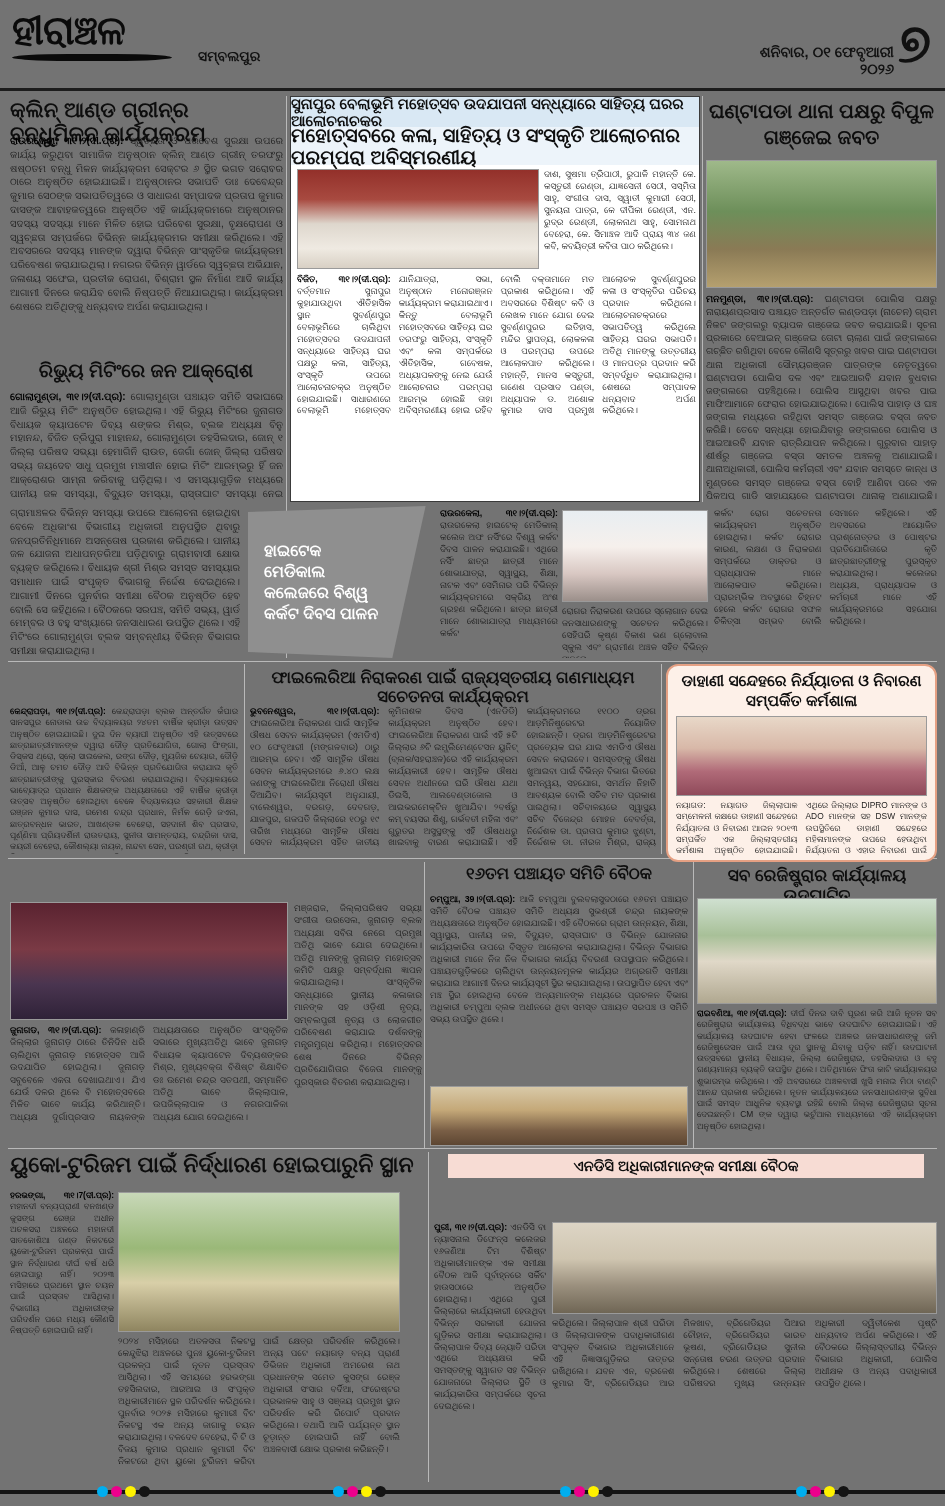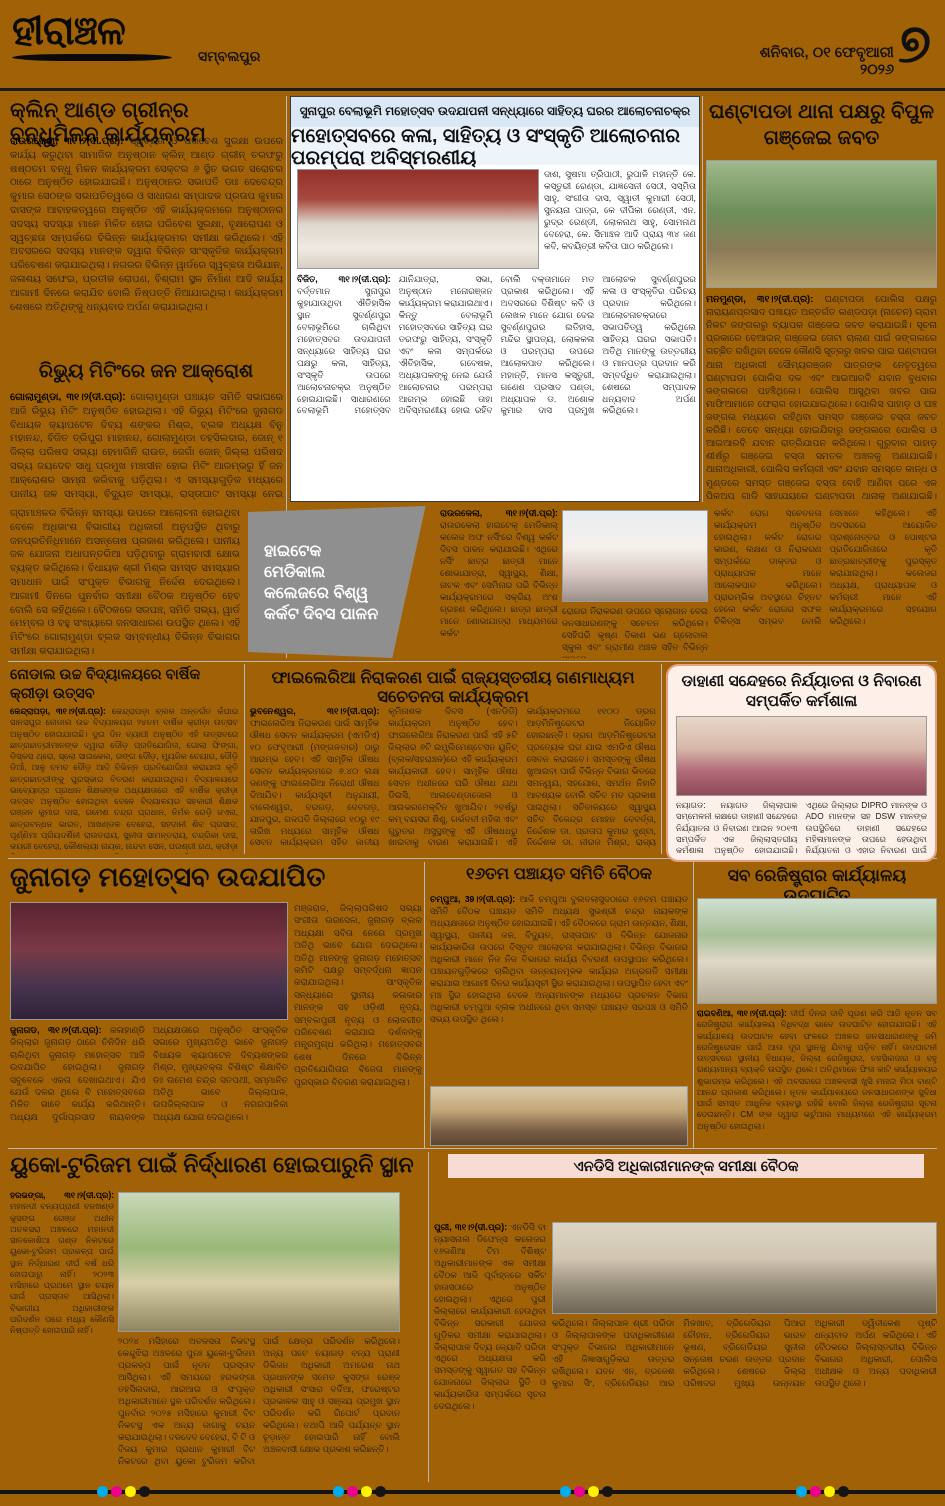--- a/index.html
+++ b/index.html
@@ -1,16 +1,16 @@
 <!DOCTYPE html>
 <html><head>
 <meta charset="utf-8">
 <style>
   html,body{margin:0;padding:0;background:#e8e8e8;}
-  #page{position:relative;width:945px;height:1506px;background:#a16207;margin:0 auto;
+  #page{position:relative;width:945px;height:1506px;background:#737373;margin:0 auto;
         font-family:"Liberation Sans","DejaVu Sans",sans-serif;color:#111;overflow:hidden;}
   .abs{position:absolute;box-sizing:border-box;}
   .hl{font-weight:bold;color:#0d0d0d;line-height:1.15;}
   .center{text-align:center;}
   .body-text{font-size:9.5px;line-height:1.38;text-align:justify;color:#1c1c1c;overflow:hidden;}
   .body-text b{color:#000;}
   .tiny{font-size:8.4px;line-height:1.34;}
   .small{font-size:8.8px;line-height:1.36;}
   .photo{background-size:cover;border:1px solid #9a9a9a;}
   .ph-mahotsav{background:linear-gradient(180deg,#93302a 0%,#a84a40 30%,#ded7cd 55%,#efeae2 80%,#d8d0c4 100%);}
@@ -73,21 +73,21 @@
   </div>
 
   <div class="abs hl center" style="left:10px;top:360px;width:272px;font-size:19px;">ରିଭ୍ୟୁ ମିଟିଂରେ ଜନ ଆକ୍ରୋଶ</div>
   <div class="abs body-text" style="left:10px;top:390px;width:273px;height:112px;font-size:10px;">
     <b>ଗୋଲାମୁଣ୍ଡା, ୩୧।୨(ଦୀ.ପ୍ର):</b>
     <span>ଗୋଲାମୁଣ୍ଡା ପଞ୍ଚାୟତ ସମିତି ସଭାଘରେ ଆଜି ରିଭ୍ୟୁ ମିଟିଂ ଅନୁଷ୍ଠିତ ହୋଇଥିଲା। ଏହି ରିଭ୍ୟୁ ମିଟିଂରେ ଜୁନାଗଡ ବିଧାୟକ କ୍ୟାପଟେନ ଦିବ୍ୟ ଶଙ୍କର ମିଶ୍ର, ବ୍ଲକ ଅଧ୍ୟକ୍ଷ ବିନୁ ମହାନନ୍ଦ, ବିଜିତ ତ୍ରିପୁରା ମାହାନନ୍ଦ, ଗୋଲାମୁଣ୍ଡା ତହସିଲଦାର, ଜୋନ୍ ୧ ଜିଲ୍ଲା ପରିଷଦ ସଭ୍ୟା ହେମାଗିନି ରାଉତ, ଜେଗାଁ ଜୋନ୍ ଜିଲ୍ଲା ପରିଷଦ ସଭ୍ୟ ଜୟଦେବ ସାଧୁ ପ୍ରମୁଖ ମଞ୍ଚାସୀନ ହୋଇ ମିଟିଂ ଆରମ୍ଭରୁ ହିଁ ଜନ ଆକ୍ରୋଶର ସାମ୍ନା କରିବାକୁ ପଡ଼ିଥିଲା। ଏ ସମସ୍ୟାଗୁଡ଼ିକ ମଧ୍ୟରେ ପାନୀୟ ଜଳ ସମସ୍ୟା, ବିଦ୍ୟୁତ ସମସ୍ୟା, ରାସ୍ତାଘାଟ ସମସ୍ୟା ନେଇ ଉପସ୍ଥିତ ଜନସାଧାରଣ ପ୍ରଶ୍ନ କରିଥିଲେ।</span>
   </div>
   <div class="abs body-text" style="left:10px;top:506px;width:230px;height:152px;font-size:10px;">ଗ୍ରାମାଞ୍ଚଳର ବିଭିନ୍ନ ସମସ୍ୟା ଉପରେ ଆଲୋଚନା ହୋଇଥିବା ବେଳେ ଅଧିକାଂଶ ବିଭାଗୀୟ ଅଧିକାରୀ ଅନୁପସ୍ଥିତ ଥିବାରୁ ଜନପ୍ରତିନିଧିମାନେ ଅସନ୍ତୋଷ ପ୍ରକାଶ କରିଥିଲେ। ପାନୀୟ ଜଳ ଯୋଜନା ଅଧାପନ୍ତରିଆ ପଡ଼ିଥିବାରୁ ଗ୍ରାମବାସୀ କ୍ଷୋଭ ବ୍ୟକ୍ତ କରିଥିଲେ। ବିଧାୟକ ଶ୍ରୀ ମିଶ୍ର ସମସ୍ତ ସମସ୍ୟାର ସମାଧାନ ପାଇଁ ସଂପୃକ୍ତ ବିଭାଗକୁ ନିର୍ଦ୍ଦେଶ ଦେଇଥିଲେ। ଆଗାମୀ ଦିନରେ ପୁନର୍ବାର ସମୀକ୍ଷା ବୈଠକ ଅନୁଷ୍ଠିତ ହେବ ବୋଲି ସେ କହିଥିଲେ। ବୈଠକରେ ସରପଞ୍ଚ, ସମିତି ସଭ୍ୟ, ୱାର୍ଡ ମେମ୍ବର ଓ ବହୁ ସଂଖ୍ୟାରେ ଜନସାଧାରଣ ଉପସ୍ଥିତ ଥିଲେ। ଏହି ମିଟିଂରେ ଗୋଲାମୁଣ୍ଡା ବ୍ଲକ ସମ୍ବନ୍ଧୀୟ ବିଭିନ୍ନ ବିଭାଗର ସମୀକ୍ଷା କରାଯାଇଥିଲା।</div>
 
   <div class="abs featurebox" style="left:290px;top:96px;width:410px;height:406px;"></div>
-  <div class="abs kicker-blue hl" style="left:291px;top:97px;width:408px;height:30px;font-size:12px;">
+  <div class="abs kicker-blue hl" style="left:291px;top:97px;width:408px;height:30px;font-size:15px;">
     <span>ସୁନାପୁର ବେଲାଭୂମି ମହୋତ୍ସବ ଉଦଯାପନୀ ସନ୍ଧ୍ୟାରେ ସାହିତ୍ୟ ଘରର ଆଲୋଚନାଚକ୍ର</span>
   </div>
   <div class="abs head-blue hl" style="left:291px;top:127px;width:408px;height:38px;font-size:19.5px;">
     <span>ମହୋତ୍ସବରେ କଳା, ସାହିତ୍ୟ ଓ ସଂସ୍କୃତି ଆଲୋଚନାର ପରମ୍ପରା ଅବିସ୍ମରଣୀୟ</span>
   </div>
   <div class="abs photo ph-mahotsav" style="left:297px;top:169px;width:242px;height:100px;"></div>
   <div class="abs body-text small" style="left:544px;top:169px;width:152px;height:100px;">ଦାଶ, ସୁଷମା ତ୍ରିପାଠୀ, ରୁପାଳି ମହାନ୍ତି କେ. କସ୍ତୁରୀ ରେଣ୍ଡା, ଯାଜ୍ଞସେନୀ ସେଠୀ, ସସ୍ମିତା ସାହୁ, ସଂଗୀତା ଦାସ, ସ୍ୱାତୀ କୁମାରୀ ସେଠୀ, ସୁନୟନା ପାତ୍ର, କେ ଦୀପିକା ରେଣ୍ଡୀ, ଏନ. ରୁଦ୍ର ରେଣ୍ଡୀ, ଲୋକନାଥ ସାହୁ, ସୋମନାଥ ବେହେରା, କେ. ସିମାଞ୍ଚଳ ଆଦି ପ୍ରାୟ ୩୪ ଜଣ କବି, କବୟିତ୍ରୀ କବିତା ପାଠ କରିଥିଲେ।</div>
   <div class="abs body-text small" style="left:297px;top:274px;width:399px;height:224px;column-count:4;column-gap:8px;">
     <b>ବିଜିତ, ୩୧।୨(ଦୀ.ପ୍ର):</b>
     <span>ବର୍ତ୍ତମାନ ସୁନାପୁର କୁହାଯାଉଥିବା ଐତିହାସିକ ସ୍ଥାନ ସୁବର୍ଣ୍ଣପୁର ବେଲାଭୂମିରେ ଚାଲିଥିବା ମହୋତ୍ସବର ଉଦଯାପନୀ ସନ୍ଧ୍ୟାରେ ସାହିତ୍ୟ ଘର ପକ୍ଷରୁ କଳା, ସାହିତ୍ୟ, ସଂସ୍କୃତି ଉପରେ ଆଲୋଚନାଚକ୍ର ଅନୁଷ୍ଠିତ ହୋଇଯାଇଛି। ସାଧାରଣରେ ବେଲାଭୂମି ମହୋତ୍ସବ ଯାନିଯାତ୍ରା, ସଭା, ଅନୁଷ୍ଠାନ ମନୋରଞ୍ଜନ କାର୍ଯ୍ୟକ୍ରମ କରାଯାଇଥାଏ। କିନ୍ତୁ ବେଲାଭୂମି ମହୋତ୍ସବରେ ସାହିତ୍ୟ ଘର ତରଫରୁ ସାହିତ୍ୟ, ସଂସ୍କୃତି ଏବଂ କଳା ସମ୍ପର୍କରେ ଐତିହାସିକ, ଗବେଷକ, ଅଧ୍ୟାପକଙ୍କୁ ନେଇ ଯେଉଁ ଆଲୋଚନାର ପରମ୍ପରା ଆରମ୍ଭ ହୋଇଛି ତାହା ଅବିସ୍ମରଣୀୟ ହୋଇ ରହିବ ବୋଲି ବକ୍ତାମାନେ ମତ ପ୍ରକାଶ କରିଥିଲେ। ଏହି ଅବସରରେ ବିଶିଷ୍ଟ କବି ଓ ଲେଖକ ମାନେ ଯୋଗ ଦେଇ ସୁବର୍ଣ୍ଣପୁରର ଇତିହାସ, ମନ୍ଦିର ସ୍ଥାପତ୍ୟ, ଲୋକକଳା ଓ ପରମ୍ପରା ଉପରେ ଆଲୋକପାତ କରିଥିଲେ। ମହାନ୍ତି, ମାନସ କସ୍ତୁରୀ, ଗଣେଶ ପ୍ରସାଦ ପଣ୍ଡା, ଅଧ୍ୟାପକ ଡ. ଅଶୋକ କୁମାର ଦାସ ପ୍ରମୁଖ ଆଲୋଚକ ସୁବର୍ଣ୍ଣପୁରର କଳା ଓ ସଂସ୍କୃତିର ପରିଚୟ ପ୍ରଦାନ କରିଥିଲେ। ଆଲୋଚନାଚକ୍ରରେ ସଭାପତିତ୍ୱ କରିଥିଲେ ସାହିତ୍ୟ ଘରର ସଭାପତି। ଅତିଥି ମାନଙ୍କୁ ଉତ୍ତରୀୟ ଓ ମାନପତ୍ର ପ୍ରଦାନ କରି ସମ୍ବର୍ଦ୍ଧିତ କରାଯାଇଥିଲା। ଶେଷରେ ସମ୍ପାଦକ ଧନ୍ୟବାଦ ଅର୍ପଣ କରିଥିଲେ।</span>
@@ -107,38 +107,36 @@
 କର୍କଟ ଦିବସ ପାଳନ</div>
   </div>
   <div class="abs body-text small" style="left:440px;top:508px;width:118px;height:150px;">
     <b>ରାଉରକେଲା, ୩୧।୨(ଦୀ.ପ୍ର):</b>
     <span>ରାଉରକେଲା ହାଇଟେକ୍ ମେଡିକାଲ୍ କଲେଜ ଅଫ ନର୍ସିଂରେ ବିଶ୍ୱ କର୍କଟ ଦିବସ ପାଳନ କରାଯାଇଛି। ଏଥିରେ ନର୍ସିଂ ଛାତ୍ର ଛାତ୍ରୀ ମାନେ ଶୋଭାଯାତ୍ରା, ସ୍ୱାସ୍ଥ୍ୟ, ଶିକ୍ଷା, ନାଟକ ଏବଂ ସେମିନାର ପରି ବିଭିନ୍ନ କାର୍ଯ୍ୟକ୍ରମରେ ସକ୍ରିୟ ଅଂଶ ଗ୍ରହଣ କରିଥିଲେ। ଛାତ୍ର ଛାତ୍ରୀ ମାନେ ଶୋଭାଯାତ୍ରା ମାଧ୍ୟମରେ କର୍କଟ</span>
   </div>
   <div class="abs photo ph-clinic" style="left:562px;top:510px;width:146px;height:92px;"></div>
   <div class="abs body-text small" style="left:562px;top:606px;width:146px;height:52px;">ରୋଗର ନିରାକରଣ ଉପରେ ସ୍ଲୋଗାନ ଦେଇ ଜନସାଧାରଣଙ୍କୁ ସଚେତନ କରିଥିଲେ। ସେହିପରି କୃଷ୍ଣ ବିକାଶ ଭଣ ଗ୍ଲୋବାଲ ସ୍କୁଲ ଏବଂ ଗ୍ରାମୀଣ ଅଞ୍ଚଳ ସହିତ ବିଭିନ୍ନ ସ୍ଥାନରେ</div>
   <div class="abs body-text small" style="left:714px;top:508px;width:223px;height:150px;column-count:2;column-gap:8px;">କର୍କଟ ରୋଗ ସଚେତନତା କାର୍ଯ୍ୟକ୍ରମ ଅନୁଷ୍ଠିତ ହୋଇଥିଲା। କର୍କଟ ରୋଗର କାରଣ, ଲକ୍ଷଣ ଓ ନିରାକରଣ ସମ୍ପର୍କରେ ଡାକ୍ତର ଓ ପ୍ରାଧ୍ୟାପକ ମାନେ ଆଲୋକପାତ କରିଥିଲେ। ପ୍ରାରମ୍ଭିକ ଅବସ୍ଥାରେ ଚିହ୍ନଟ ହେଲେ କର୍କଟ ରୋଗର ସଫଳ ଚିକିତ୍ସା ସମ୍ଭବ ବୋଲି ସେମାନେ କହିଥିଲେ। ଏହି ଅବସରରେ ଆୟୋଜିତ ପ୍ରଶ୍ନୋତ୍ତର ଓ ପୋଷ୍ଟର ପ୍ରତିଯୋଗିତାରେ କୃତି ଛାତ୍ରଛାତ୍ରୀଙ୍କୁ ପୁରସ୍କୃତ କରାଯାଇଥିଲା। କଲେଜର ଅଧ୍ୟକ୍ଷ, ପ୍ରାଧ୍ୟାପକ ଓ କର୍ମଚାରୀ ମାନେ ଏହି କାର୍ଯ୍ୟକ୍ରମରେ ସହଯୋଗ କରିଥିଲେ।</div>
 
-  <div class="abs hl" style="left:10px;top:665px;width:228px;font-size:14.5px;line-height:1.3;">ନୋଡାଲ ଉଚ୍ଚ ବିଦ୍ୟାଳୟରେ ବାର୍ଷିକ କ୍ରୀଡ଼ା ଉତ୍ସବ</div>
   <div class="abs body-text tiny" style="left:10px;top:706px;width:228px;height:148px;">
     <b>କେନ୍ଦ୍ରାପଡ଼ା, ୩୧।୨(ଦୀ.ପ୍ର):</b>
     <span>କେନ୍ଦ୍ରାପଡ଼ା ବ୍ଲକ ଅନ୍ତର୍ଗତ କଁପାର ସାନସପୁର ନୋଡାଲ ଉଚ୍ଚ ବିଦ୍ୟାଳୟର ୨୪ତମ ବାର୍ଷିକ କ୍ରୀଡ଼ା ଉତ୍ସବ ଅନୁଷ୍ଠିତ ହୋଇଯାଇଛି। ଦୁଇ ଦିନ ବ୍ୟାପୀ ଅନୁଷ୍ଠିତ ଏହି ଉତ୍ସବରେ ଛାତ୍ରଛାତ୍ରୀମାନଙ୍କ ଦ୍ୱାରା ଦୌଡ଼ ପ୍ରତିଯୋଗିତା, ଗୋଲା ଫିଙ୍ଗା, ଡିସ୍କସ ଥ୍ରୋ, ସ୍ଲୋ ସାଇକେଲ, ରଙ୍ଗ ଦୌଡ଼, ମ୍ୟୁଜିକ ଚେୟାର, ଦୌଡ଼ି ଡିଆଁ, ଆଳୁ ଚମଚ ଦୌଡ଼ ଆଦି ବିଭିନ୍ନ ପ୍ରତିଯୋଗିତା କରାଯାଇ କୃତି ଛାତ୍ରଛାତ୍ରୀଙ୍କୁ ପୁରସ୍କାର ବିତରଣ କରାଯାଇଥିଲା। ବିଦ୍ୟାଳୟରେ ଭାବ୍ୟୋଦ୍ର ପ୍ରଧାନ ଶିକ୍ଷକଙ୍କ ଅଧ୍ୟକ୍ଷତାରେ ଏହି ବାର୍ଷିକ କ୍ରୀଡ଼ା ଉତ୍ସବ ଅନୁଷ୍ଠିତ ହୋଇଥିବା ବେଳେ ବିଦ୍ୟାଳୟର ସହକାରୀ ଶିକ୍ଷକ ରଞ୍ଜନ କୁମାର ଦାସ, ରମେଶ ଚନ୍ଦ୍ର ପ୍ରଧାନ, ନିର୍ମଳ ରେଡ଼ି ଜଏନା, ଛାତ୍ରବନ୍ଧନ ଭାରତ, ଆଖଣ୍ଡଳ ବେହେରା, ସହଦାନୀ ଶିବ ପ୍ରସାଦ, ପୂର୍ଣ୍ଣିମା ପ୍ରିୟଦର୍ଶିନୀ ରାଉତରାୟ, ସୁନୀତା ସାମନ୍ତରାୟ, ଚନ୍ଦ୍ରିକା ଦାସ, କୟରୀ ବେହେରା, କୌଶଲ୍ୟା ନାୟକ, ନାନ୍ଦବା ସେନ, ପରଶ୍ରୀ ରଥ, କ୍ରୀଡ଼ା ଶିକ୍ଷକ ମନୋଜ କୁମାର ସାହୁ, କିଶୋର ଚନ୍ଦ୍ର ମହାଲିକଙ୍କ ସମେତ ବିଦ୍ୟାଳୟର ସମସ୍ତ କର୍ମଚାରୀ ମାନଙ୍କ ସହଯୋଗ ରେ କ୍ରୀଡ଼ା ଉତ୍ସବ ଅନୁଷ୍ଠିତ ହୋଇଯାଇଛି।</span>
   </div>
 
   <div class="abs hl center" style="left:250px;top:668px;width:406px;font-size:16.5px;">ଫାଇଲେରିଆ ନିରାକରଣ ପାଇଁ ରାଜ୍ୟସ୍ତରୀୟ ଗଣମାଧ୍ୟମ ସଚେତନତା କାର୍ଯ୍ୟକ୍ରମ</div>
   <div class="abs body-text small" style="left:250px;top:706px;width:406px;height:148px;column-count:3;column-gap:9px;">
     <b>ଭୁବନେଶ୍ୱର, ୩୧।୨(ଦୀ.ପ୍ର):</b>
     <span>ଫାଇଲେରିଆ ନିରାକରଣ ପାଇଁ ସାମୂହିକ ଔଷଧ ସେବନ କାର୍ଯ୍ୟକ୍ରମ (ଏମଡିଏ) ୧୦ ଫେବୃଆରୀ (ମଙ୍ଗଳବାର) ଠାରୁ ଆରମ୍ଭ ହେବ। ଏହି ସାମୂହିକ ଔଷଧ ସେବନ କାର୍ଯ୍ୟକ୍ରମରେ ୬.୪୦ ଲକ୍ଷ ଜଣଙ୍କୁ ଫାଇଲେରିଆ ନିରୋଧୀ ଔଷଧ ଦିଆଯିବ। କାର୍ଯ୍ୟସୂଚୀ ଅନୁଯାୟୀ, ବାଲେଶ୍ୱର, ବରଗଡ଼, ଦେବଗଡ଼, ଯାଜପୁର, ଗଜପତି ଜିଲ୍ଲାରେ ୧୦ରୁ ୧୯ ତାରିଖ ମଧ୍ୟରେ ସାମୂହିକ ଔଷଧ ସେବନ କାର୍ଯ୍ୟକ୍ରମ ସହିତ ଜାତୀୟ କୃମିନାଶକ ଦିବସ (ଏନଡିଡି) କାର୍ଯ୍ୟକ୍ରମ ଅନୁଷ୍ଠିତ ହେବ। ଫାଇଲେରିଆ ନିରାକରଣ ପାଇଁ ଏହି ୫ଟି ଜିଲ୍ଲାର ୬ଟି ଇମ୍ପ୍ଲିମେଣ୍ଟେସନ ୟୁନିଟ୍ (ବ୍ଲକ/ସହରାଞ୍ଚଳ)ରେ ଏହି କାର୍ଯ୍ୟକ୍ରମ କାର୍ଯ୍ୟକାରୀ ହେବ। ସାମୂହିକ ଔଷଧ ସେବନ ଅଧୀନରେ ଘରି ଔଷଧ ଯଥା ଡିଇସି, ଆଲବେଣ୍ଡାଜୋଲ ଓ ଆଇଭରମେକ୍ଟିନ ଖୁଆଯିବ। ୨ବର୍ଷରୁ କମ୍ ବୟସର ଶିଶୁ, ଗର୍ଭବତୀ ମହିଳା ଏବଂ ଗୁରୁତର ଅସୁସ୍ଥଙ୍କୁ ଏହି ଔଷଧଧରୁ ଖାଇବାକୁ ବାରଣ କରାଯାଇଛି। ଏହି କାର୍ଯ୍ୟକ୍ରମରେ ୧୧୦୦ ଡ୍ରଗ ଆଡ଼ମିନିଷ୍ଟ୍ରେଟର ନିୟୋଜିତ ହୋଇଛନ୍ତି। ଡ୍ରଗ ଆଡ଼ମିନିଷ୍ଟ୍ରେଟର ପ୍ରତ୍ୟେକ ଘର ଯାଇ ଏମଡିଏ ଔଷଧ ସେବନ କରାଇବେ। ସମସ୍ତଙ୍କୁ ଔଷଧ ଖୁଆଇବା ପାଇଁ ବିଭିନ୍ନ ବିଭାଗ ଭିତରେ ସମନ୍ୱୟ, ସହଯୋଗ, ସମର୍ଥନ ନିହାତି ଆବଶ୍ୟକ ବୋଲି ସଚିବ ମତ ପ୍ରକାଶ ପାଇଥିଲା। ସଚିବାଳୟରେ ସ୍ୱାସ୍ଥ୍ୟ ସଚିବ ବିଜେନ୍ଦ୍ର ମୋହନ ବେବର୍ତ୍ତା, ନିର୍ଦ୍ଦେଶକ ଡା. ପ୍ରତାପ କୁମାର ଝୁଣ୍ଟା, ନିର୍ଦ୍ଦେଶକ ଡା. ନୀରଜ ମିଶ୍ର, ରାଜ୍ୟ ଏବଂ ପରିବାର କଲ୍ୟାଣ ପ୍ରତିଷ୍ଠାନର ନିର୍ଦ୍ଦେଶକ ଡା. କିରଣ କୁମାର ରଥ, ପରିବାର କଲ୍ୟାଣ ନିର୍ଦ୍ଦେଶକ ଡା. ବିଜୟ ପ୍ରକାଶ ମିଶ୍ର, ବରିଷ୍ଠ ଆଞ୍ଚଳିକ ନିର୍ଦ୍ଦେଶକ ଡା. ନିଲମ ସୋମାଲକର, ଅତିରିକ୍ତ ନିର୍ଦ୍ଦେଶକ ଡା. ପ୍ରଭାକର ସାହୁଙ୍କ ସହିତ ଜିଲ୍ଲାଗୁଡ଼ିକର ଅଧିକାରୀ, ଗଣମାଧ୍ୟମର ପ୍ରତିନିଧିମାନେ ଉପସ୍ଥିତ ଥିଲେ।</span>
   </div>
 
   <div class="abs pinkbox" style="left:666px;top:664px;width:271px;height:198px;"></div>
   <div class="abs hl center" style="left:672px;top:671px;width:259px;font-size:15.5px;line-height:1.3;">ଡାହାଣୀ ସନ୍ଦେହରେ ନିର୍ଯ୍ୟାତନା ଓ ନିବାରଣ ସମ୍ପର୍କିତ କର୍ମଶାଳା</div>
   <div class="abs photo ph-workshop" style="left:676px;top:716px;width:251px;height:80px;"></div>
   <div class="abs body-text tiny" style="left:676px;top:800px;width:251px;height:58px;column-count:2;column-gap:8px;">ନୟାଗଡ: ନୟାଗଡ ଜିଲ୍ଲାପାଳ ସମ୍ମେଳନୀ କକ୍ଷରେ ଡାହାଣୀ ସନ୍ଦେହରେ ନିର୍ଯ୍ୟାତନା ଓ ନିବାରଣ ଆଇନ ୨୦୧୩ ସମ୍ପର୍କିତ ଏକ ଜିଲ୍ଲାସ୍ତରୀୟ କର୍ମଶାଳା ଅନୁଷ୍ଠିତ ହୋଇଯାଇଛି। ଏଥିରେ ଜିଲ୍ଲାର DIPRO ମାନଙ୍କ ଓ ADO ମାନଙ୍କ ସହ DSW ମାନଙ୍କ ଉପସ୍ଥିତିରେ ଡାହାଣୀ ସନ୍ଦେହରେ ମହିଳାମାନଙ୍କ ଉପରେ ହେଉଥିବା ନିର୍ଯ୍ୟାତନା ଓ ଏହାର ନିବାରଣ ପାଇଁ ଆଇନଗତ ବ୍ୟବସ୍ଥା ଉପରେ ଆଲୋଚନା କରାଯାଇଥିଲା। ଅନ୍ଧବିଶ୍ୱାସ ଦୂର କରିବା ପାଇଁ ଗ୍ରାମାଞ୍ଚଳରେ ସଚେତନତା ଶିବିର କରିବାକୁ ନିଷ୍ପତ୍ତି ନିଆଯାଇଥିଲା। କର୍ମଶାଳାରେ ଜିଲ୍ଲା ସମାଜ ମଙ୍ଗଳ ଅଧିକାରୀ, ପୋଲିସ ଅଧିକାରୀ, ଆଇନଜୀବୀ ଓ ସ୍ୱେଚ୍ଛାସେବୀ ସଂଗଠନର ପ୍ରତିନିଧି ମାନେ ଯୋଗ ଦେଇ ମତାମତ ରଖିଥିଲେ।</div>
 
-  <div class="abs hl" style="left:10px;top:862px;width:412px;font-size:27px;">ଜୁନାଗଡ଼ ମହୋତ୍ସବ ଉଦଯାପିତ</div>
   <div class="abs photo ph-stage" style="left:10px;top:902px;width:278px;height:118px;"></div>
   <div class="abs body-text" style="left:294px;top:902px;width:128px;height:244px;font-size:9px;">ମଞ୍ଜରାଜ, ଜିଲ୍ଲାପରିଷଦ ସଭ୍ୟା ସଂଗୀତା ଉରସେଲ, ଜୁନାଗଡ଼ ବ୍ଲକ ଅଧ୍ୟକ୍ଷା ସବିତା ନେଗେ ପ୍ରମୁଖ ଅତିଥି ଭାବେ ଯୋଗ ଦେଇଥିଲେ। ଅତିଥି ମାନଙ୍କୁ ଜୁନାଗଡ଼ ମହୋତ୍ସବ କମିଟି ପକ୍ଷରୁ ସମ୍ବର୍ଦ୍ଧନା ଜ୍ଞାପନ କରାଯାଇଥିଲା। ସାଂସ୍କୃତିକ ସନ୍ଧ୍ୟାରେ ସ୍ଥାନୀୟ କଳାକାର ମାନଙ୍କ ସହ ଓଡ଼ିଶୀ ନୃତ୍ୟ, ସମ୍ବଲପୁରୀ ନୃତ୍ୟ ଓ ଲୋକଗୀତ ପରିବେଷଣ କରାଯାଇ ଦର୍ଶକଙ୍କୁ ମନ୍ତ୍ରମୁଗ୍ଧ କରିଥିଲା। ମହୋତ୍ସବର ଶେଷ ଦିନରେ ବିଭିନ୍ନ ପ୍ରତିଯୋଗିତାର ବିଜେତା ମାନଙ୍କୁ ପୁରସ୍କାର ବିତରଣ କରାଯାଇଥିଲା।</div>
   <div class="abs body-text" style="left:10px;top:1024px;width:278px;height:122px;column-count:2;column-gap:8px;font-size:9px;">
     <b>ଜୁନାଗଡ, ୩୧।୨(ଦୀ.ପ୍ର):</b>
     <span>କଳାହାଣ୍ଡି ଜିଲ୍ଲାର ଜୁନାଗଡ଼ ଠାରେ ତିନିଦିନ ଧରି ଚାଲିଥିବା ଜୁନାଗଡ଼ ମହୋତ୍ସବ ଆଜି ଉଦଯାପିତ ହୋଇଥିଲା। ଜୁନାଗଡ଼ ସବୁବେଳେ ଏକତା ଦେଖାଇଥାଏ। ଯିଏ ଯେଉଁ ଦଳର ଥିଲେ ବି ମହୋତ୍ସବରେ ମିଳିତ ଭାବେ କାର୍ଯ୍ୟ କରିଥାନ୍ତି। ଅଧ୍ୟକ୍ଷ ଦୁର୍ଗାପ୍ରସାଦ ନାୟକଙ୍କ ଅଧ୍ୟକ୍ଷତାରେ ଅନୁଷ୍ଠିତ ସାଂସ୍କୃତିକ ସଭାରେ ମୁଖ୍ୟଅତିଥି ଭାବେ ଜୁନାଗଡ଼ ବିଧାୟକ କ୍ୟାପଟେନ ଦିବ୍ୟଶଙ୍କର ମିଶ୍ର, ମୁଖ୍ୟବକ୍ତା ବିଶିଷ୍ଟ ଶିକ୍ଷାବିତ ଡଃ ଉମେଶ ଚନ୍ଦ୍ର ସତପଥୀ, ସମ୍ମାନିତ ଅତିଥି ଭାବେ ଜିଲ୍ଲାପାଳ, ଉପଜିଲ୍ଲାପାଳ ଓ ନଗରପାଳିକା ଅଧ୍ୟକ୍ଷ ଯୋଗ ଦେଇଥିଲେ।</span>
   </div>
 
   <div class="abs hl center" style="left:430px;top:864px;width:258px;font-size:16.5px;">୧୬ତମ ପଞ୍ଚାୟତ ସମିତି ବୈଠକ</div>
   <div class="abs body-text small" style="left:430px;top:894px;width:258px;height:188px;">
     <b>ଚମ୍ପୁଆ, 39।୨(ଦୀ.ପ୍ର):</b>
@@ -148,21 +146,21 @@
 
   <div class="abs hl center" style="left:697px;top:866px;width:240px;font-size:17px;">ସବ ରେଜିଷ୍ଟ୍ରାର କାର୍ଯ୍ୟାଳୟ ଉଦଘାଟିତ</div>
   <div class="abs photo ph-group" style="left:697px;top:898px;width:240px;height:106px;"></div>
   <div class="abs body-text tiny" style="left:697px;top:1008px;width:240px;height:138px;">
     <b>ରାଇବଣିଆ, ୩୧।୨(ଦୀ.ପ୍ର):</b>
     <span>ଦୀର୍ଘ ଦିନର ଦାବି ପୂରଣ କରି ଆଜି ନୂତନ ସବ ରେଜିଷ୍ଟ୍ରାର କାର୍ଯ୍ୟାଳୟ ବିଧିବଦ୍ଧ ଭାବେ ଉଦଘାଟିତ ହୋଇଯାଇଛି। ଏହି କାର୍ଯ୍ୟାଳୟ ଉଦଘାଟନ ହେବା ଫଳରେ ଅଞ୍ଚଳର ଜନସାଧାରଣଙ୍କୁ ଜମି ରେଜିଷ୍ଟ୍ରେସନ ପାଇଁ ଆଉ ଦୂର ସ୍ଥାନକୁ ଯିବାକୁ ପଡ଼ିବ ନାହିଁ। ଉଦଘାଟନୀ ଉତ୍ସବରେ ସ୍ଥାନୀୟ ବିଧାୟକ, ଜିଲ୍ଲା ରେଜିଷ୍ଟ୍ରାର, ତହସିଲଦାର ଓ ବହୁ ଗଣ୍ୟମାନ୍ୟ ବ୍ୟକ୍ତି ଉପସ୍ଥିତ ଥିଲେ। ଅତିଥିମାନେ ଫିତା କାଟି କାର୍ଯ୍ୟାଳୟର ଶୁଭାରମ୍ଭ କରିଥିଲେ। ଏହି ଅବସରରେ ଅଞ୍ଚଳବାସୀ ଖୁସି ମନାଇ ମିଠା ବାଣ୍ଟି ଆନନ୍ଦ ପ୍ରକାଶ କରିଥିଲେ। ନୂତନ କାର୍ଯ୍ୟାଳୟରେ ଜନସାଧାରଣଙ୍କ ସୁବିଧା ପାଇଁ ସମସ୍ତ ଆଧୁନିକ ବ୍ୟବସ୍ଥା ରହିଛି ବୋଲି ଜିଲ୍ଲା ରେଜିଷ୍ଟ୍ରାର ସୂଚନା ଦେଇଛନ୍ତି। CM ଙ୍କ ଦ୍ୱାରା ଭର୍ଚୁଆଲ ମାଧ୍ୟମରେ ଏହି କାର୍ଯ୍ୟକ୍ରମ ଅନୁଷ୍ଠିତ ହୋଇଥିଲା।</span>
   </div>
 
   <div class="abs hl" style="left:10px;top:1152px;width:414px;font-size:22px;">ୟୁକୋ-ଟୁରିଜମ ପାଇଁ ନିର୍ଦ୍ଧାରଣ ହୋଇପାରୁନି ସ୍ଥାନ</div>
   <div class="abs body-text tiny" style="left:10px;top:1190px;width:104px;height:292px;">
-    <b>ହରଭଙ୍ଗା, ୩୧।୨(ଦୀ.ପ୍ର):</b>
+    <b>ହରଭଙ୍ଗା, ୩୧।7(ଦୀ.ପ୍ର):</b>
     <span>ମହାନଦୀ ବନ୍ୟପ୍ରାଣୀ ବନଖଣ୍ଡ କୁସଙ୍ଗ ରେଞ୍ଜ ଅଧୀନ ଅଚଳସରା ଅଞ୍ଚଳରେ ମହାନଦୀ ସାତକୋଶିଆ ଗଣ୍ଡ ନିକଟରେ ୟୁକୋ-ଟୁରିଜମ ପ୍ରକଳ୍ପ ପାଇଁ ସ୍ଥାନ ନିର୍ଦ୍ଧାରଣ ଦୀର୍ଘ ବର୍ଷ ଧରି ହୋଇପାରୁ ନାହିଁ। ୨୦୨୩ ମସିହାରେ ପ୍ରଥମେ ସ୍ଥାନ ଚୟନ ପାଇଁ ପ୍ରସ୍ତାବ ଆସିଥିଲା। ବିଭାଗୀୟ ଅଧିକାରୀଙ୍କ ପରିଦର୍ଶନ ପରେ ମଧ୍ୟ କୌଣସି ନିଷ୍ପତ୍ତି ହୋଇପାରି ନାହିଁ।</span>
   </div>
   <div class="abs photo ph-field" style="left:118px;top:1192px;width:282px;height:140px;"></div>
   <div class="abs body-text small" style="left:118px;top:1336px;width:282px;height:146px;column-count:2;column-gap:8px;">୨୦୨୪ ମସିହାରେ ଅତଳସତା ନିକଟସ୍ଥ କେନ୍ଦୁଝିରା ଅଞ୍ଚଳରେ ପୁନଃ ୟୁକୋ-ଟୁରିଜମ ପ୍ରକଳ୍ପ ପାଇଁ ନୂତନ ପ୍ରସ୍ତାବ ଆସିଥିଲା। ଏହି ସମୟରେ ହରଭଙ୍ଗା ତହସିଲଦାର, ଆରଆଇ ଓ ସଂପୃକ୍ତ ଅଧିକାରୀମାନେ ସ୍ଥଳ ପରିଦର୍ଶନ କରିଥିଲେ। ପୁନର୍ବାର ୨୦୨୫ ମସିହାରେ କୁମାରୀ ବିଟ ନିକଟସ୍ଥ ଏକ ଅନ୍ୟ ଜାଗାକୁ ଚୟନ କରାଯାଇଥିଲା। ବଳଦେବ ବେହେରା, ବି ଟି ଓ ବିଜୟ କୁମାର ପ୍ରଧାନ କୁମାରୀ ବିଟ ନିକଟରେ ଥିବା ୟୁକୋ ଟୁରିଜମ କରିବା ପାଇଁ କ୍ଷେତ୍ର ପରିଦର୍ଶନ କରିଥିଲେ। ଅନ୍ୟ ପଟେ ନୟାଗଡ଼ ବନ୍ୟ ପ୍ରାଣୀ ଡିଭିଜନ ଅଧିକାରୀ ଅମରେଶ ନାଥ ପ୍ରଧାନଙ୍କ ସମେତ କୁସଙ୍ଗ ରେଞ୍ଜ ଅଧିକାରୀ ସଂସାର ବର୍ଦିଆ, ଫରେଷ୍ଟର ପ୍ରଭାଳକ ସାହୁ ଓ ସଞ୍ଜୟ ପ୍ରମୁଖ ସ୍ଥାନ ପରିଦର୍ଶନ କରି ରିପୋର୍ଟ ପ୍ରଦାନ କରିଥିଲେ। ତଥାପି ଆଜି ପର୍ଯ୍ୟନ୍ତ ସ୍ଥାନ ଚୂଡ଼ାନ୍ତ ହୋଇପାରି ନାହିଁ ବୋଲି ଅଞ୍ଚଳବାସୀ କ୍ଷୋଭ ପ୍ରକାଶ କରିଛନ୍ତି।</div>
 
   <div class="abs kicker-pink hl" style="left:448px;top:1154px;width:476px;height:24px;font-size:14.5px;">
     <span>ଏନଡିସି ଅଧିକାରୀମାନଙ୍କ ସମୀକ୍ଷା ବୈଠକ</span>
   </div>
   <div class="abs body-text small" style="left:434px;top:1222px;width:112px;height:260px;">
     <b>ପୁରୀ, ୩୧।୨(ଦୀ.ପ୍ର):</b>

